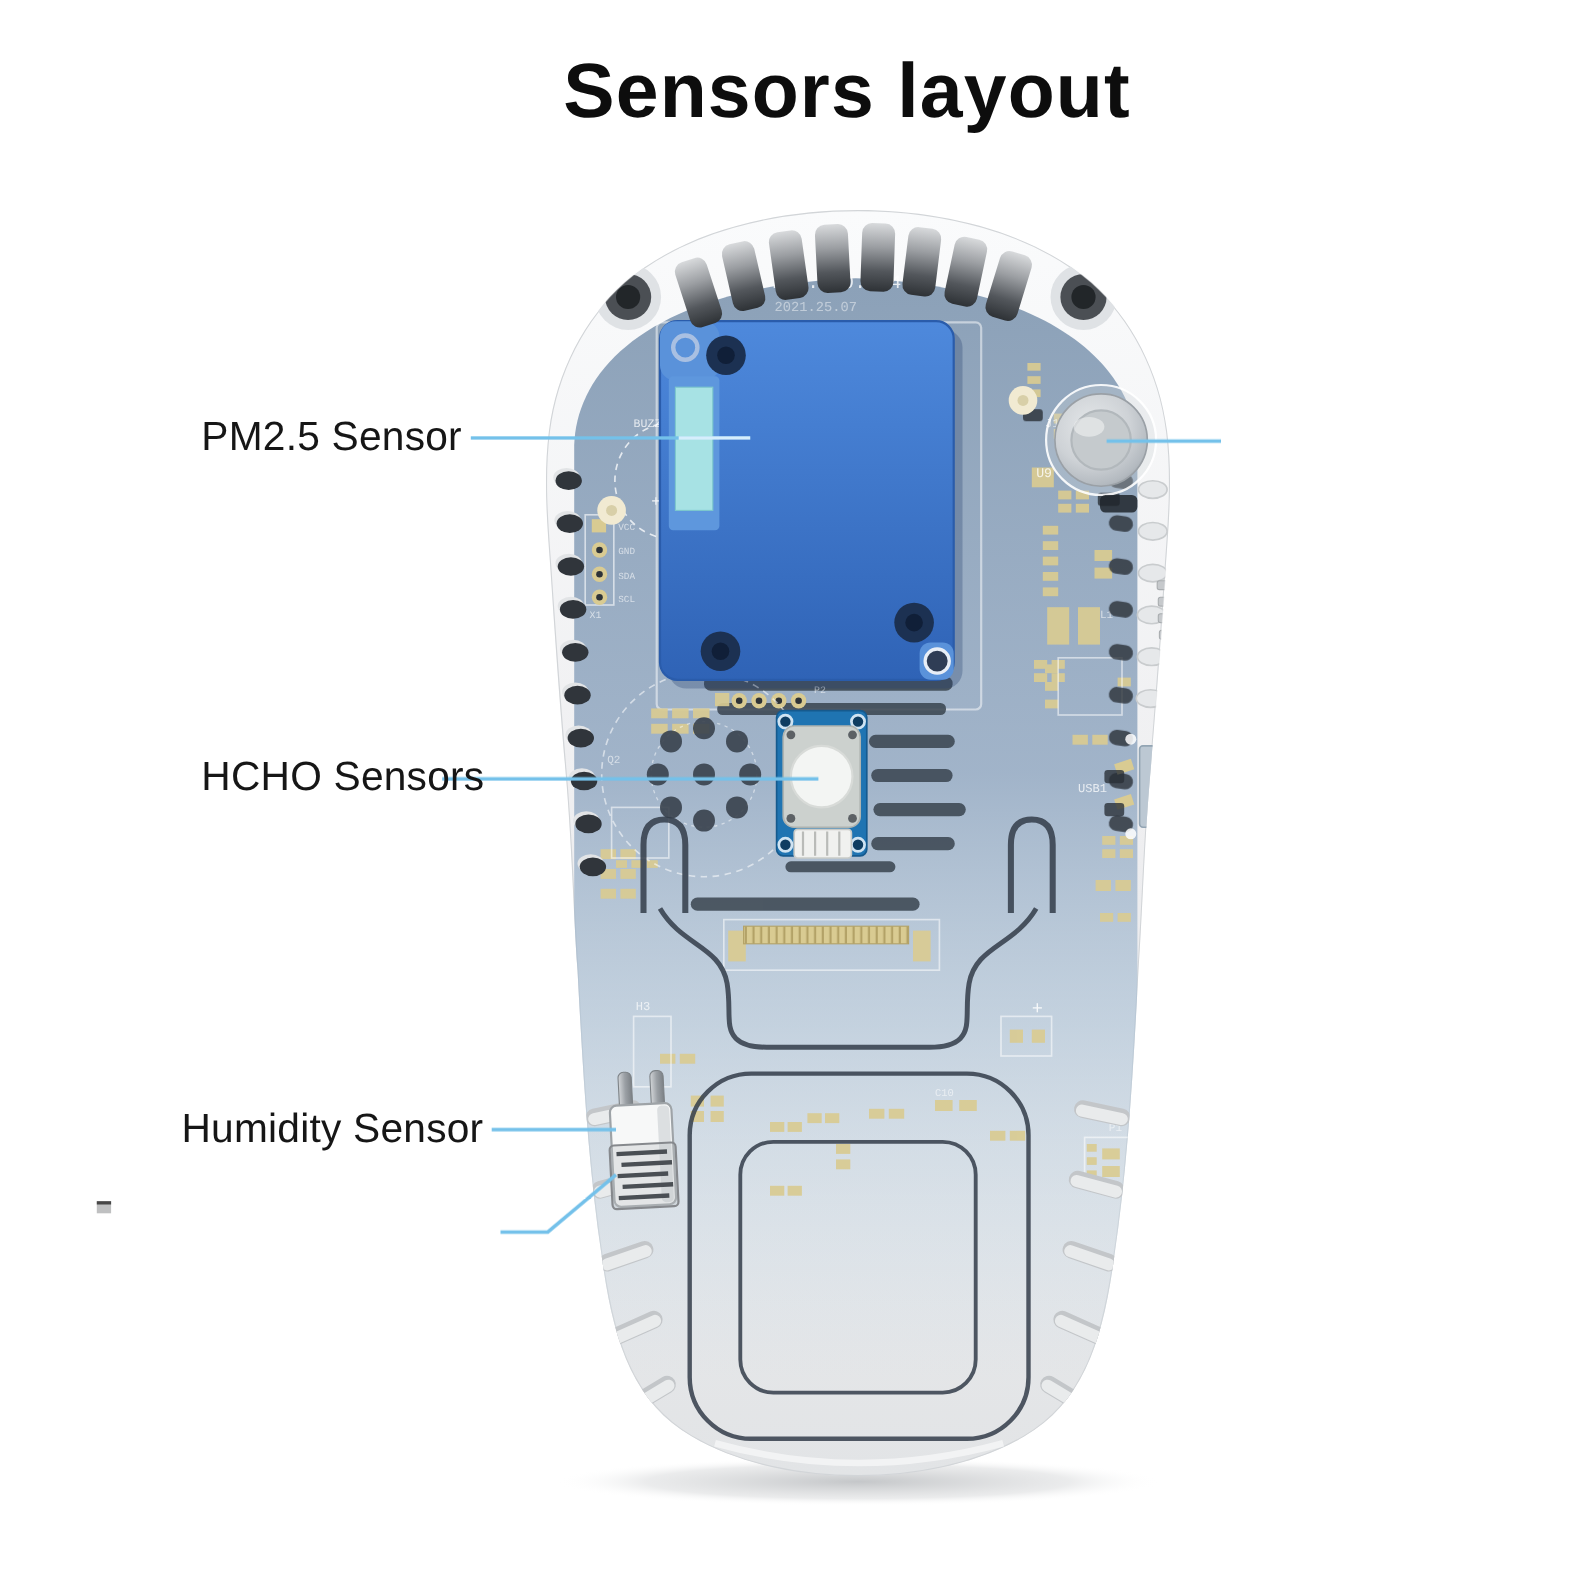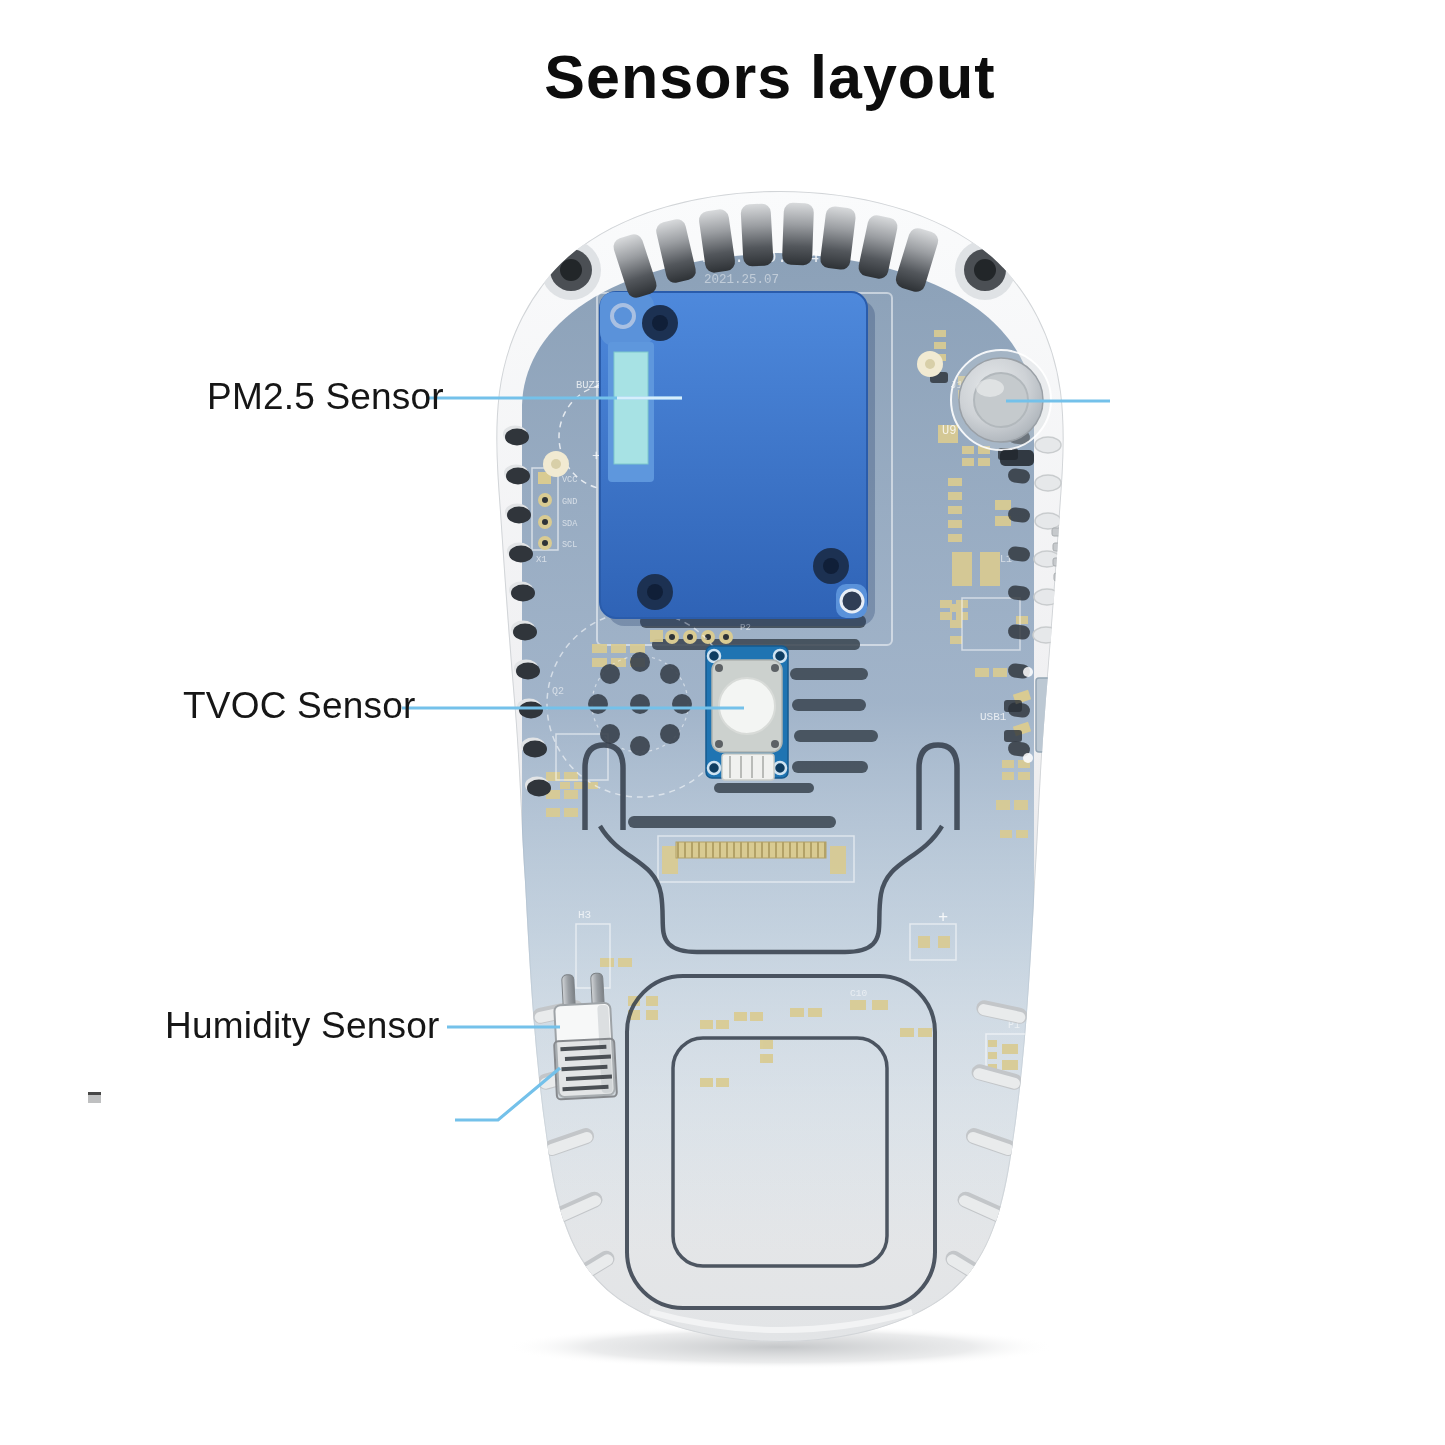--- a/index.html
+++ b/index.html
@@ -1,23 +1,23 @@
 <!DOCTYPE html>
 <html><head>
 <meta charset="utf-8">
 <style>
   html,body{margin:0;padding:0;background:#ffffff;}
   .stage{position:relative;width:1445px;height:1445px;background:#ffffff;overflow:hidden;
          font-family:"Liberation Sans", sans-serif;}
   .stage svg{position:absolute;left:0;top:0;}
   .title{position:absolute;top:42px;left:770px;transform:translateX(-50%);
-         font-size:61px;font-weight:700;color:#0d0d0d;letter-spacing:1px;white-space:nowrap;}
+         font-size:70px;font-weight:700;color:#0d0d0d;letter-spacing:1px;white-space:nowrap;}
   .label{position:absolute;transform:translateY(-52%);font-size:37px;color:#161616;
          white-space:nowrap;letter-spacing:.2px;}
-  .label.pm25{left:183px;top:398px;margin-left:24px;}
+  .label.pm25{left:183px;top:398px;}
   .label.tvoc{left:1121px;top:401px;}
   .label.hcho{left:183px;top:707px;}
   .label.humidity{left:165px;top:1027px;}
   .label.temperature{left:102px;top:1113px;}
   .smudge{position:absolute;left:88px;top:1092px;width:13px;height:8px;
           background:#b9babb;border-top:3px solid #343434;opacity:.9;}
   svg text{font-family:"Liberation Mono","DejaVu Sans Mono",monospace;fill:#ffffff;}
 </style>
 </head>
 <body>
@@ -470,18 +470,18 @@
     <path d="M 1006 401 H 1110"></path>
     <path d="M 402 708 H 744"></path>
     <path d="M 447 1027 H 560"></path>
     <path d="M 455 1120 H 498 L 560 1068"></path>
   </g>
 </svg>
 
 <div class="title">Sensors layout</div>
 
 <div class="label pm25">PM2.5 Sensor</div>
-<div class="label hcho">TVOC Sensor</div>
+<div class="label hcho">HCHO Sensors</div>
 <div class="label humidity">Humidity Sensor</div>
 
 <div class="smudge"></div>
 
 </div>
 
 </body></html>

